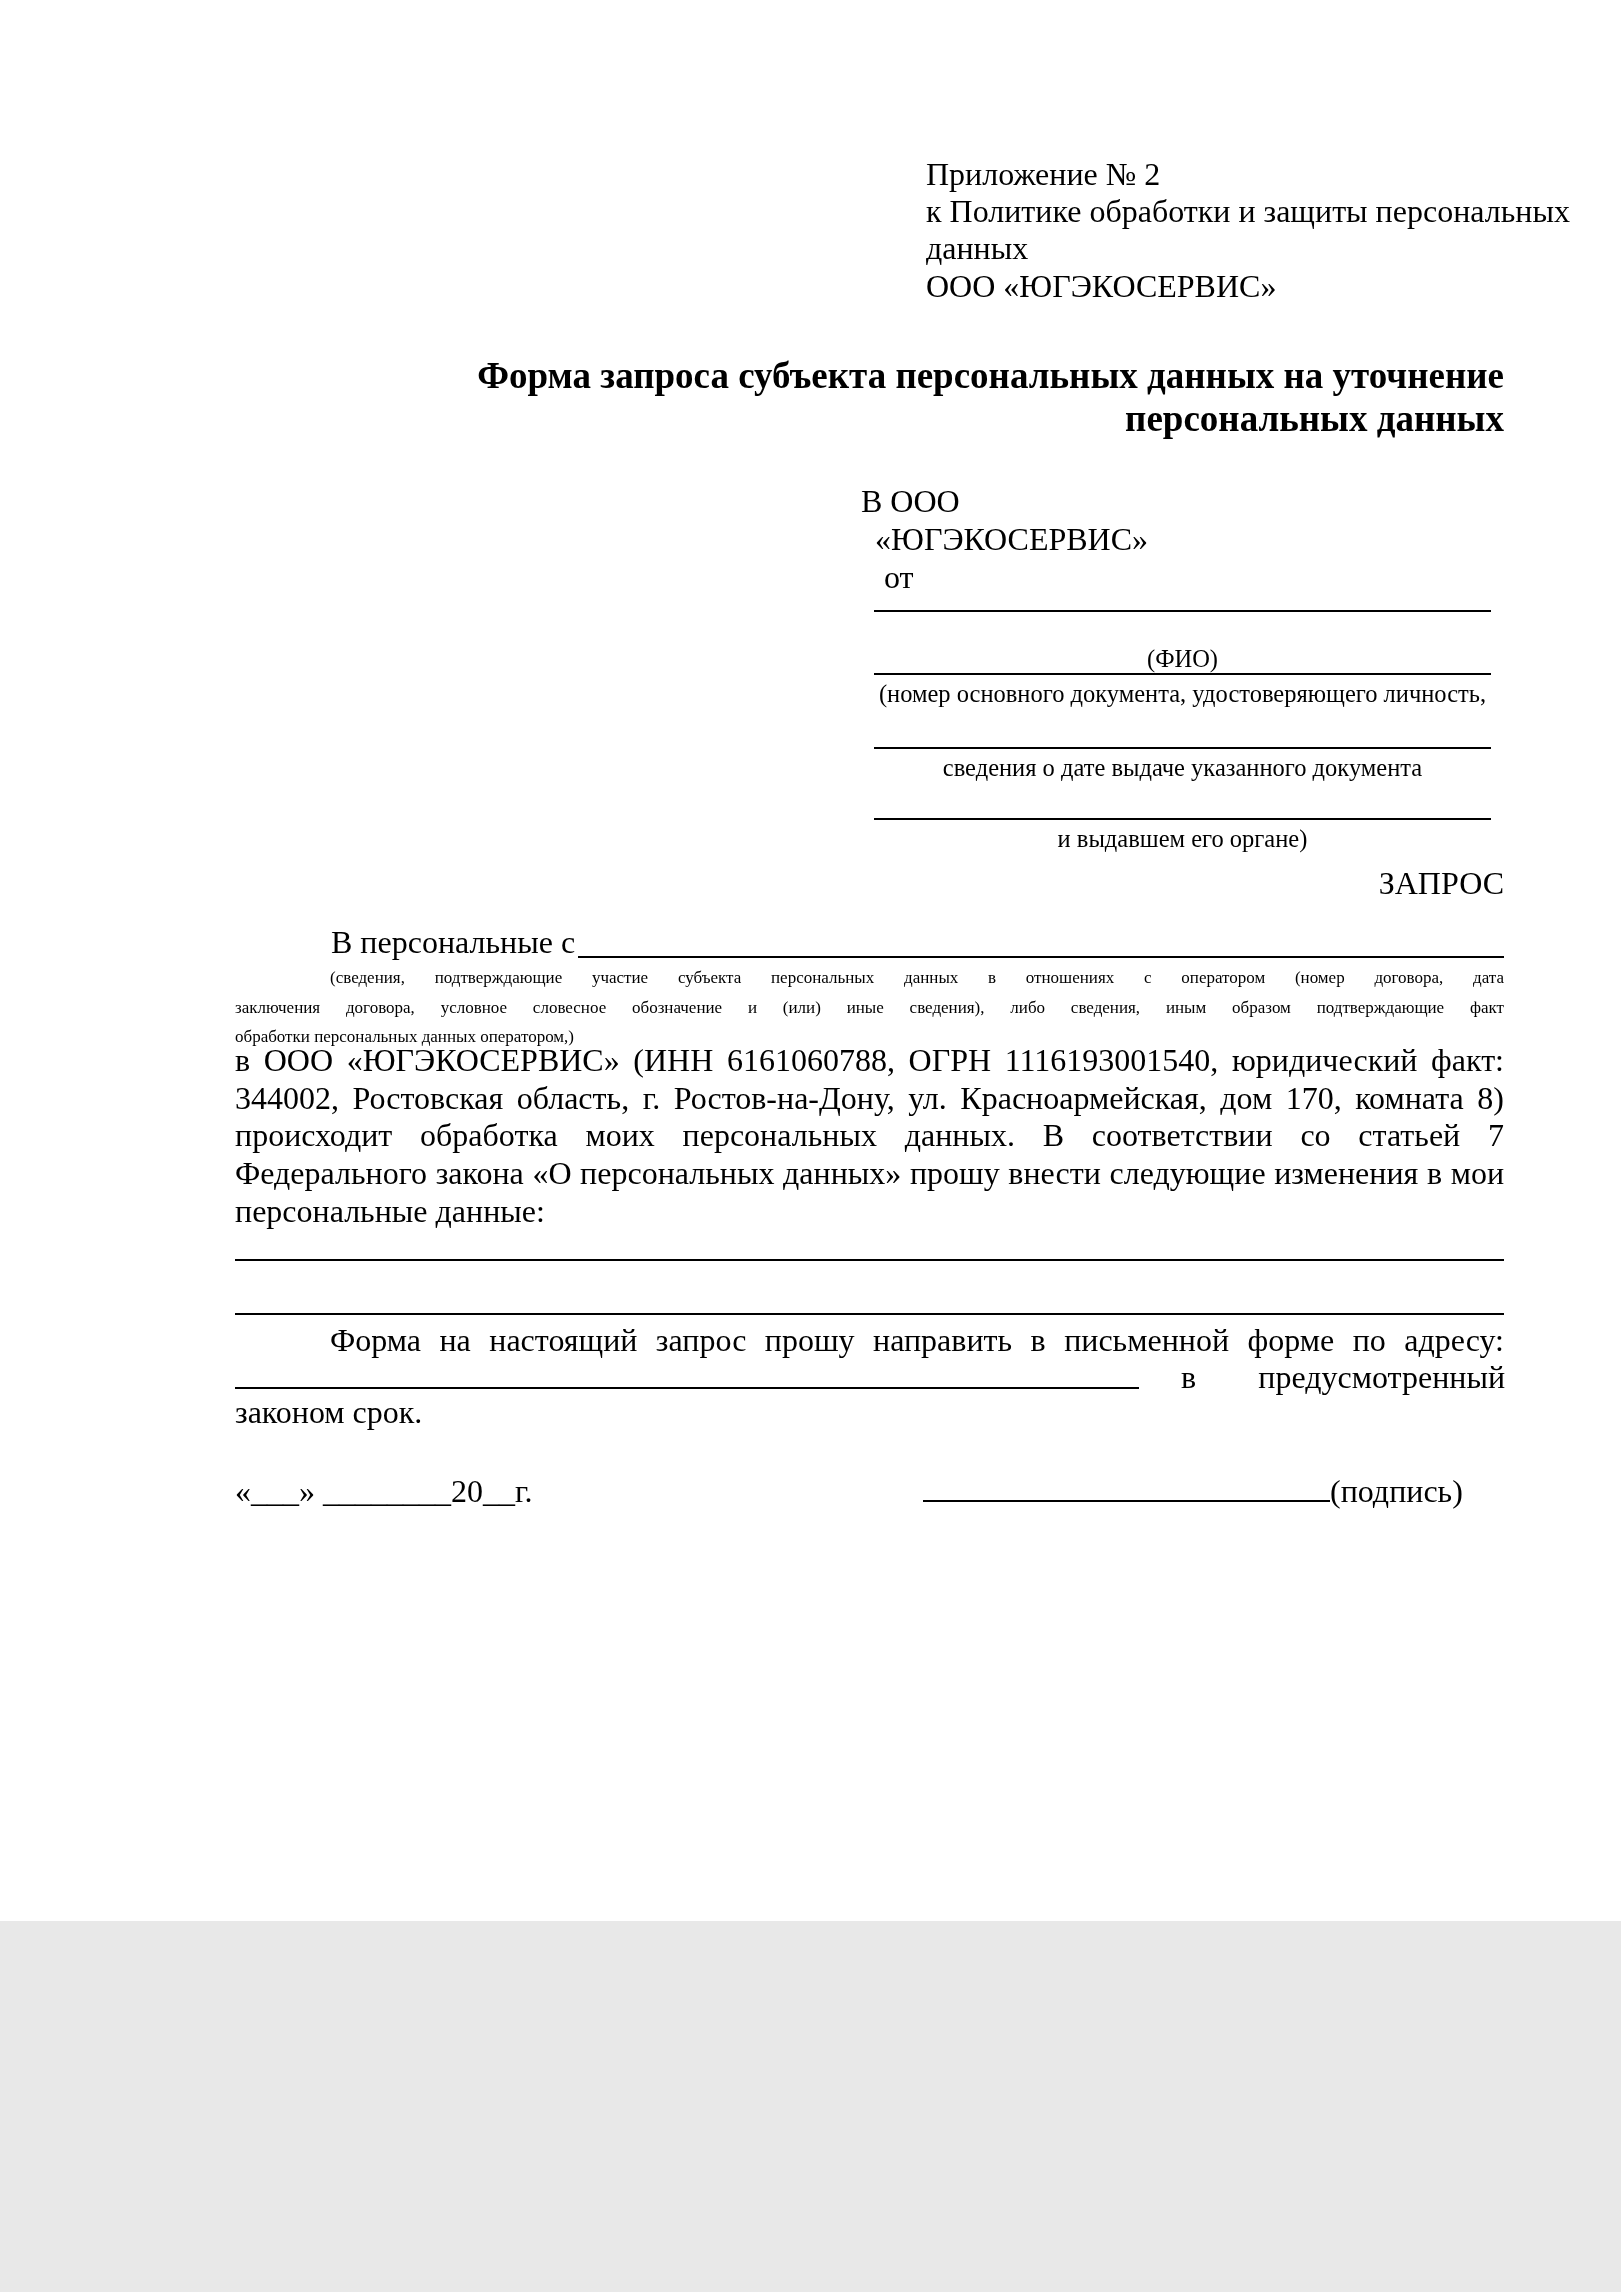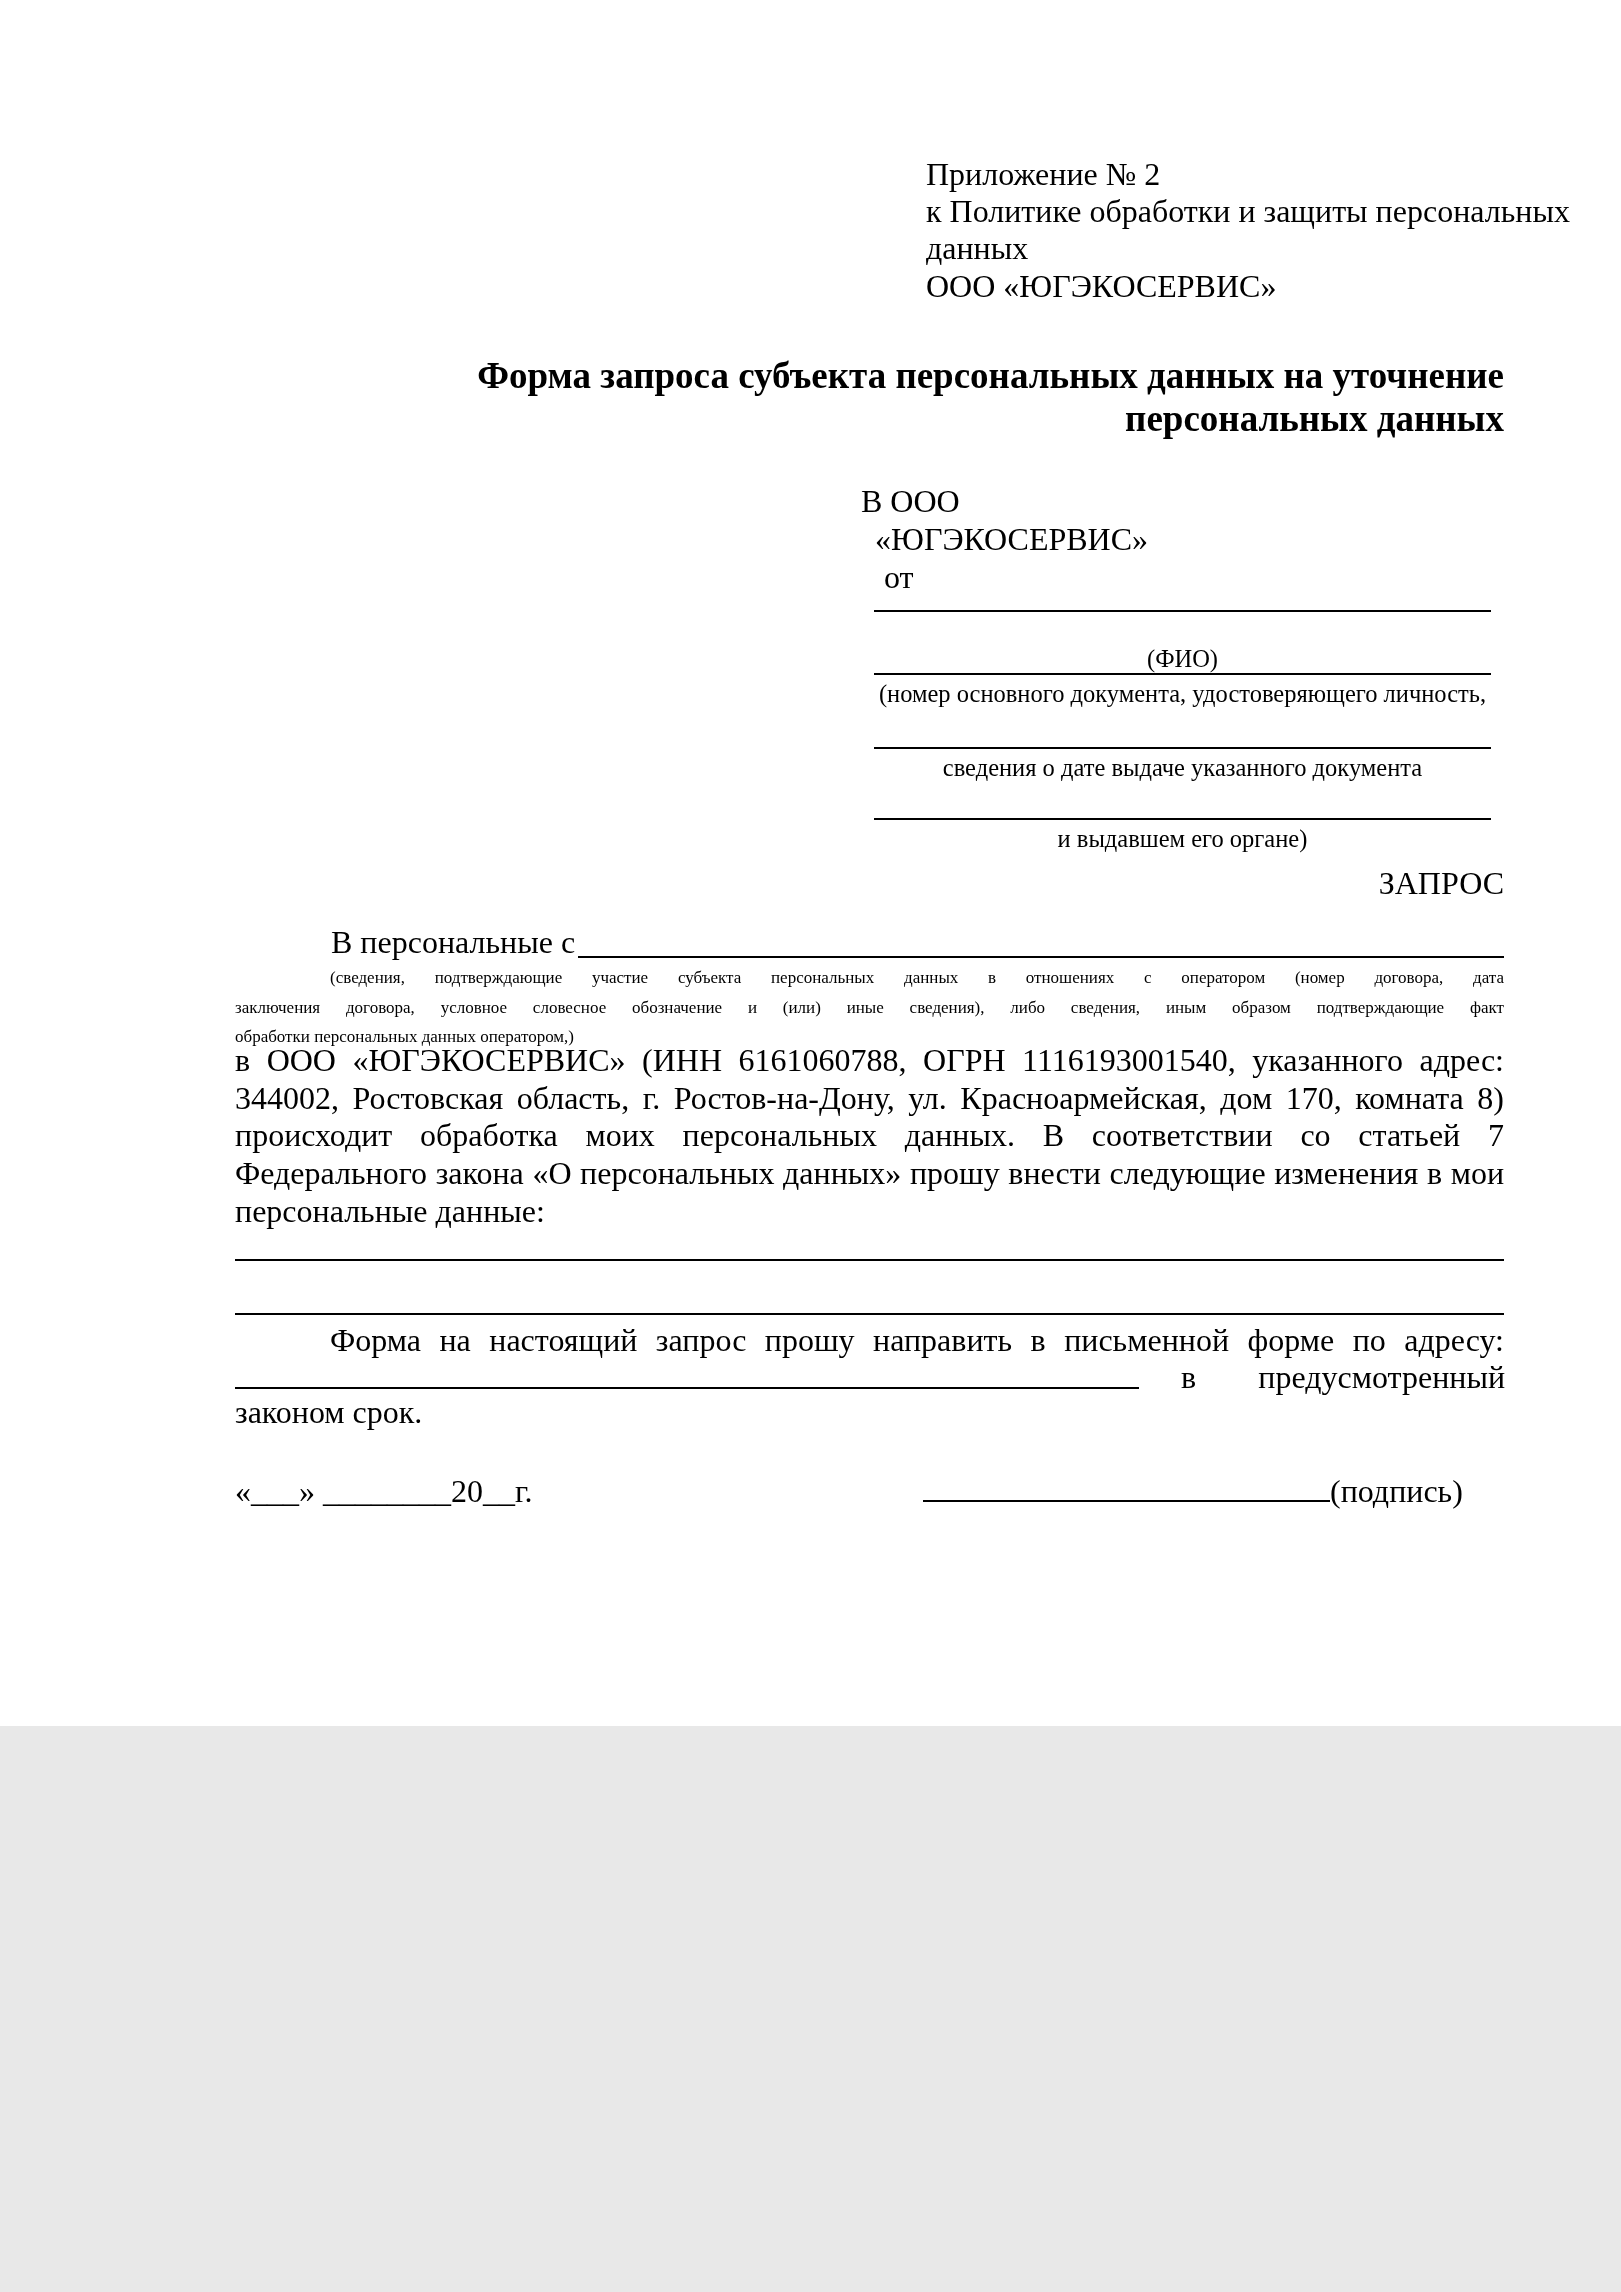--- a/index.html
+++ b/index.html
@@ -1,18 +1,18 @@
 <!DOCTYPE html>
 <html><head>
 <meta charset="utf-8">
 <style>
   html,body { margin:0; padding:0; background:#e8e8e8; }
   .page {
     position:relative;
-    width:1621px; height:1726px;
+    width:1621px; height:1921px;
     background:#ffffff;
     color:#000000;
     font-family:"Liberation Serif","DejaVu Serif",serif;
     margin:0 auto;
     overflow:hidden;
   }
   .t  { position:absolute; white-space:nowrap; }
   .b  { font-size:32px; line-height:39px; }
   .bold { font-weight:bold; }
   .just { white-space:normal; text-align:justify; text-align-last:justify; }
@@ -59,21 +59,21 @@
   <div>
     <div class="t b center" style="left:235px; width:1269px; top:864px;">ЗАПРОС</div>
 
     <div class="t b" style="left:331px; top:923px;">В персональные с</div>
     <div class="rule" style="left:578px; top:956px; width:926px;"></div>
 
     <div class="t small just" style="left:330px; top:963px; width:1174px;">(сведения, подтверждающие участие субъекта персональных данных в отношениях с оператором (номер договора, дата</div>
     <div class="t small just" style="left:235px; top:993px; width:1269px;">заключения договора, условное словесное обозначение и (или) иные сведения), либо сведения, иным образом подтверждающие факт</div>
     <div class="t small" style="left:235px; top:1022px;">обработки персональных данных оператором,)</div>
 
-    <div class="t b just" style="left:235px; top:1041px; width:1269px;">в ООО «ЮГЭКОСЕРВИС» (ИНН 6161060788, ОГРН 1116193001540, указанного адрес:</div>
+    <div class="t b just" style="left:235px; top:1041px; width:1269px;">в ООО «ЮГЭКОСЕРВИС» (ИНН 6161060788, ОГРН 1116193001540, юридический факт:</div>
     <div class="t b just" style="left:235px; top:1079px; width:1269px;">344002, Ростовская область, г. Ростов-на-Дону, ул. Красноармейская, дом 170, комната 8)</div>
     <div class="t b just" style="left:235px; top:1116px; width:1269px;">происходит обработка моих персональных данных. В соответствии со статьей 7</div>
     <div class="t b just" style="left:235px; top:1154px; width:1269px;">Федерального закона «О персональных данных» прошу внести следующие изменения в мои</div>
     <div class="t b" style="left:235px; top:1192px;">персональные данные:</div>
 
     <div class="rule" style="left:235px; top:1259px; width:1269px;"></div>
     <div class="rule" style="left:235px; top:1313px; width:1269px;"></div>
 
     <div class="t b just" style="left:330px; top:1321px; width:1174px;">Форма на настоящий запрос прошу направить в письменной форме по адресу:</div>
 

